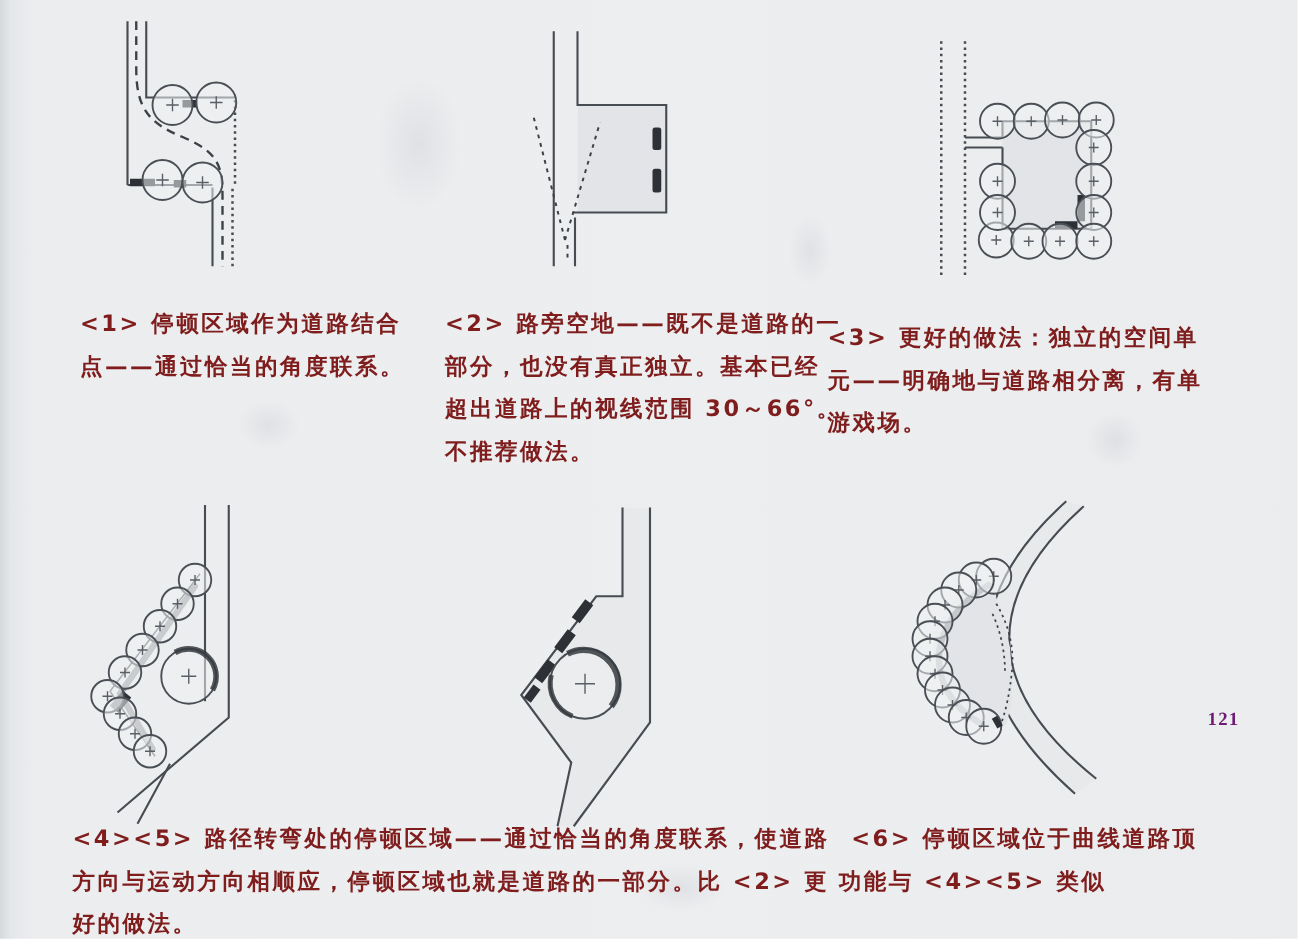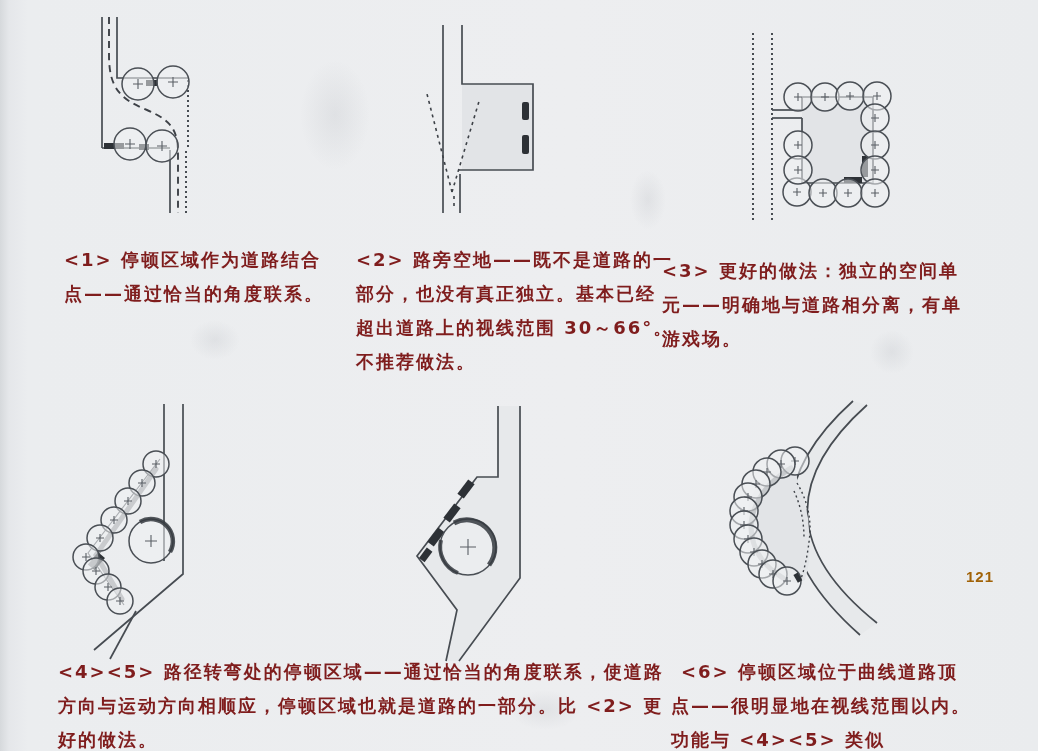--- a/index.html
+++ b/index.html
@@ -5,22 +5,22 @@
   html,body{margin:0;padding:0;width:1038px;height:751px;overflow:hidden}
   body{
     position:relative;
     background:linear-gradient(90deg,#d6d9dc 0px,#e5e7ea 9px,#ebedef 28px,#edeef0 55%,#eaecee 100%);
     font-family:"DejaVu Sans","Liberation Sans",sans-serif;
   }
   .dgm{position:absolute}
   .cap{position:absolute;color:#7f1d1d;font-weight:700;font-size:18px;letter-spacing:2px}
   .cap .ln{line-height:34px;white-space:nowrap}
   .cap .ln.indent{padding-left:10px}
-  .pageno{position:absolute;left:966px;top:568px;font-family:Liberation Sans, sans-serif;
-          font-weight:700;font-size:15px;color:#a16207;letter-spacing:1px}
+  .pageno{position:absolute;left:966px;top:568px;font-family:Liberation Serif, serif;
+          font-weight:700;font-size:15px;color:#701a75;letter-spacing:1px}
   .sm{position:absolute;border-radius:50%;
       background:radial-gradient(closest-side,rgba(95,100,112,.09),rgba(95,100,112,0))}
   
   .rd{stroke:#474c52;stroke-width:1.7;fill:none;stroke-linejoin:miter}
   .rdthin{stroke:#5a5f65;stroke-width:1.1;fill:none}
   .dot{stroke-dasharray:2 3;stroke-width:2}
   .dsh{stroke:#3d4147;stroke-width:1.9;fill:none;stroke-dasharray:7 5}
   .dsh2{stroke:#3d4147;stroke-width:1.6;fill:none;stroke-dasharray:3 4}
   .fillA{fill:#e2e4e7}
   .roadF{fill:#e7e9eb}
@@ -223,17 +223,16 @@
 </div>
 
 <div class="cap" style="left:58px;top:655px">
   <div class="ln">&lt;4&gt;&lt;5&gt; 路径转弯处的停顿区域——通过恰当的角度联系，使道路</div>
   <div class="ln">方向与运动方向相顺应，停顿区域也就是道路的一部分。比 &lt;2&gt; 更</div>
   <div class="ln">好的做法。</div>
 </div>
 
 <div class="cap" style="left:671px;top:655px">
   <div class="ln indent">&lt;6&gt; 停顿区域位于曲线道路顶</div>
-  <div class="ln">点——很明显地在视线范围以内。</div>
   <div class="ln">功能与 &lt;4&gt;&lt;5&gt; 类似</div>
 </div>
 
 <div class="pageno">121</div>
 
 </body></html>

